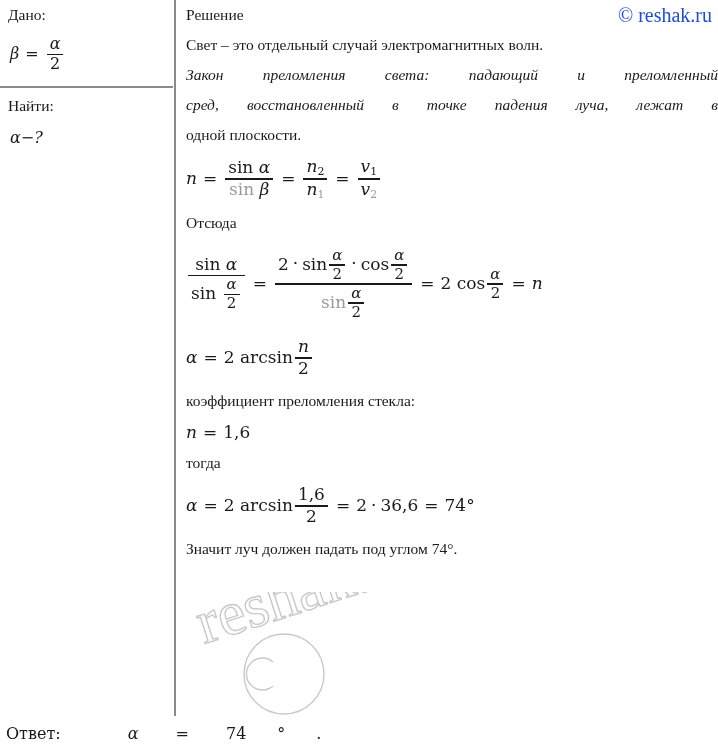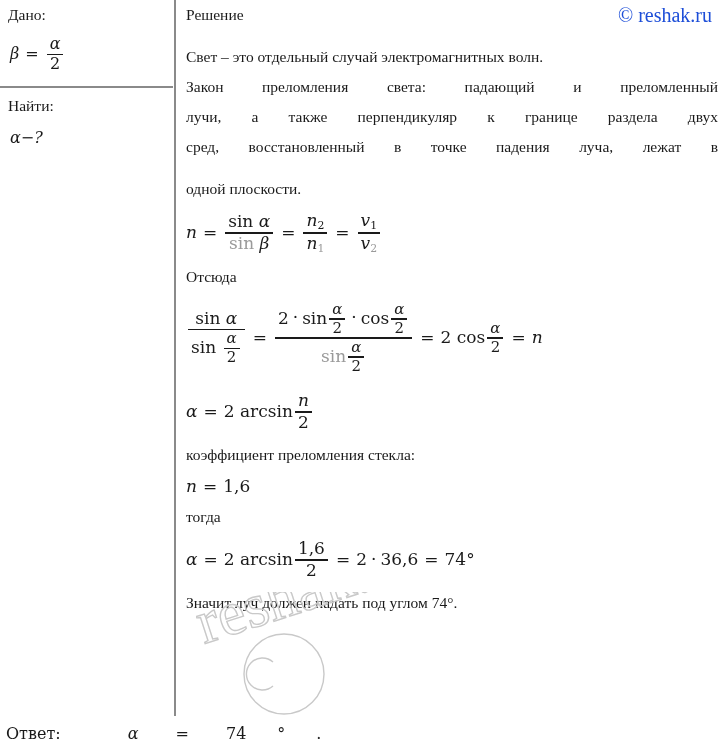--- a/index.html
+++ b/index.html
@@ -88,26 +88,26 @@
     text-align: justify;
     text-align-last: left;
     width: 532px;
   }
   .sol-par > span { display: block; }
   .jline {
     display: block;
     text-align: justify;
     text-align-last: justify;
     width: 532px;
+    font-style: italic;
   }
   .jline-last {
     display: block;
     text-align: right;
     width: 532px;
-    margin-top: 12px;
   }
 
   
   #copyright {
     position: absolute;
     right: 6px;
     top: 4px;
     font-size: 20px;
     font-family: Liberation Serif, serif;
     color: #1d4ed8;
@@ -235,21 +235,20 @@
   <div id="solution">
 
     <div class="sol-head">Решение</div>
 
     <div class="sol-par">
       <span class="jline-last">Свет – это отдельный случай электромагнитных волн.</span>
     </div>
 
     <div class="sol-par">
       <span class="jline">Закон преломления света: падающий и преломленный</span>
-      <span class="jline">лучи, а также перпендикуляр к границе раздела двух</span>
       <span class="jline">сред, восстановленный в точке падения луча, лежат в</span>
       <span class="jline-last">одной плоскости.</span>
     </div>
 
 
     <div class="eqrow" style="min-height:58px;">
       <span class="math" style="font-size:17px;">
         <span class="it">n</span>
         <span class="op rm">=</span>
 

